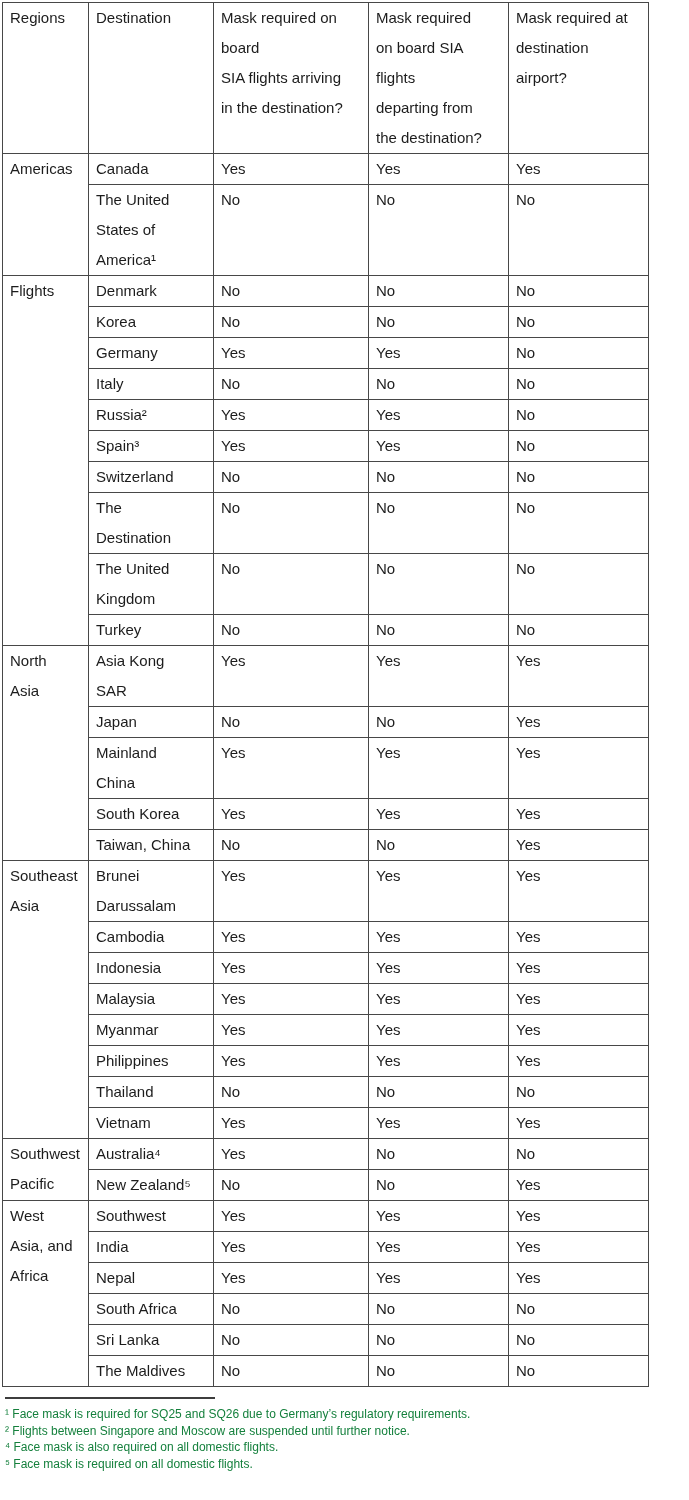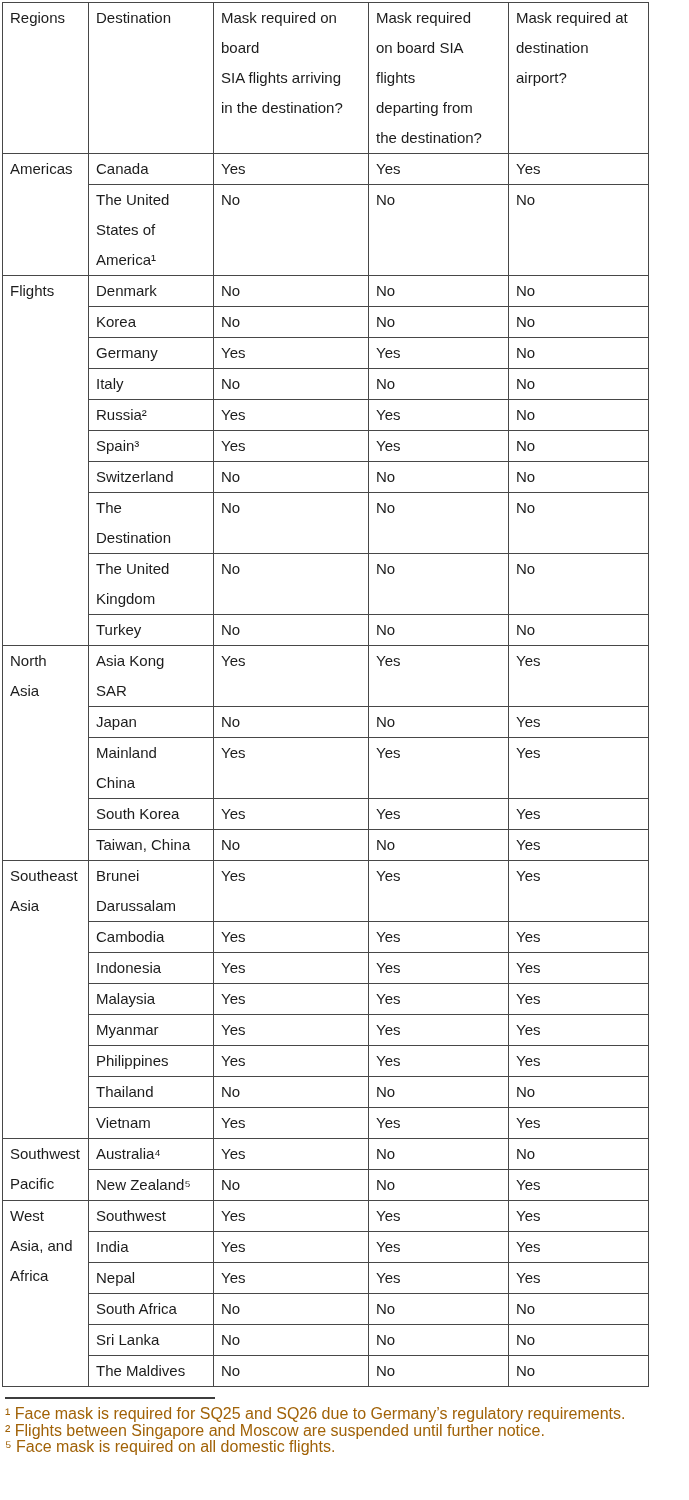--- a/index.html
+++ b/index.html
@@ -41,24 +41,24 @@
   .footnotes {
     margin-left: 3px;
     margin-top: 10px;
   }
   .footnote-separator {
     width: 210px;
     border-top: 2px solid #3d3d3d;
     margin: 0 0 7px 0;
   }
   .footnote {
-    font-size: 16px;
+    font-size: 12px;
     line-height: 16.5px;
     white-space: pre-line;
-    color: #a16207;
+    color: #15803d;
   }
 </style>
 </head>
 <body>
 
 <div class="doc">
 
   <table class="mask-table">
     <colgroup>
       <col style="width:86px">
@@ -302,16 +302,17 @@
           <td>No</td>
           <td>No</td>
         </tr>
       </tbody>
   </table>
 
   <div class="footnotes">
     <div class="footnote-separator"></div>
     <div class="footnote">¹ Face mask is required for SQ25 and SQ26 due to Germany’s regulatory requirements.</div>
     <div class="footnote">² Flights between Singapore and Moscow are suspended until further notice.</div>
+    <div class="footnote">⁴ Face mask is also required on all domestic flights.</div>
     <div class="footnote">⁵ Face mask is required on all domestic flights.</div>
   </div>
 
 </div>
 
 </body></html>

